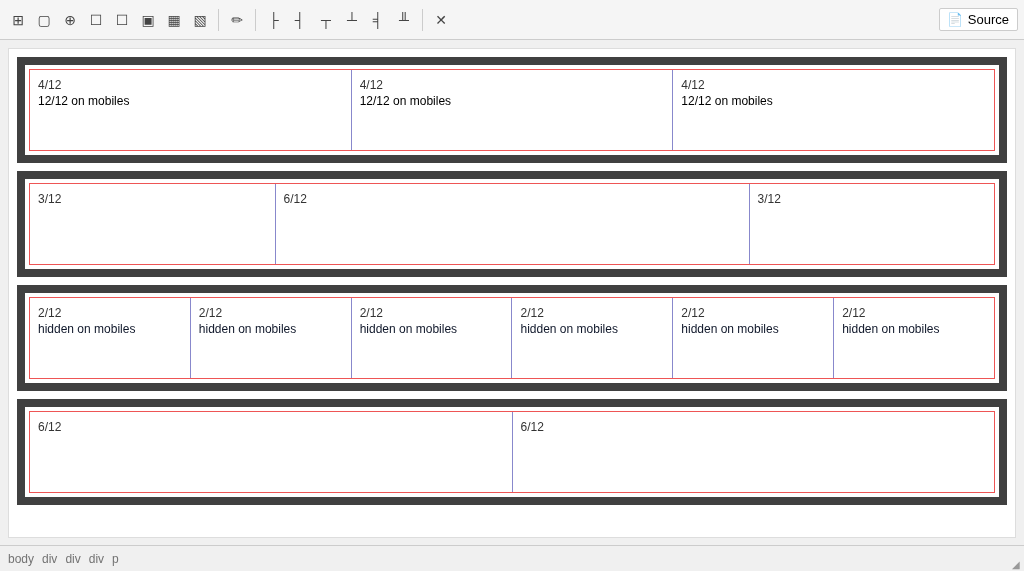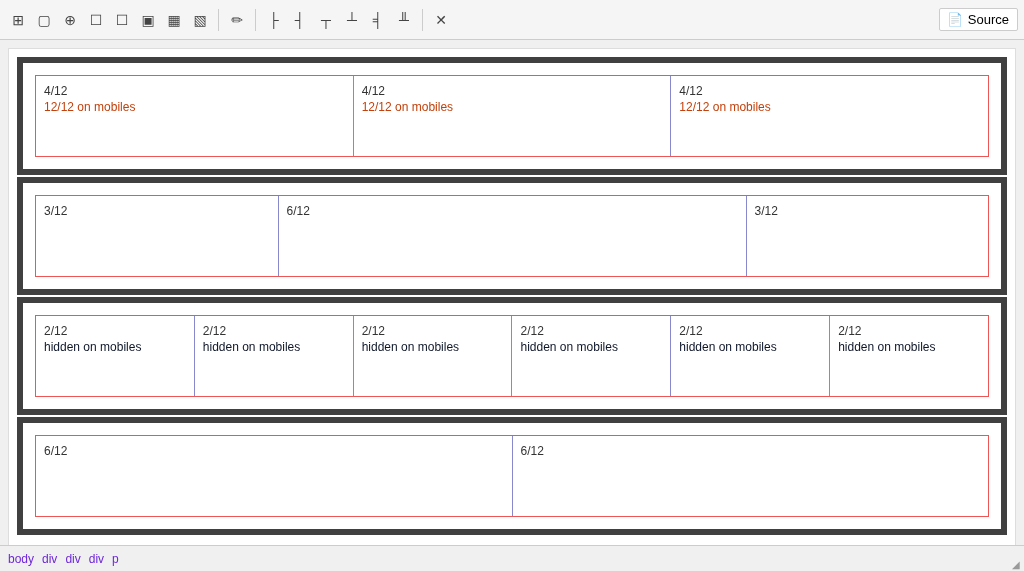--- a/index.html
+++ b/index.html
@@ -50,23 +50,23 @@
     #canvas-area {
       background: #fff;
       margin: 8px;
       border: 1px solid #ddd;
       min-height: 490px;
       padding: 8px;
     }
 
     
     .row-container {
-      border: 6px solid #404040;
-      margin-bottom: 2px;
-      padding: 12px;
+      border: 8px solid #404040;
+      margin-bottom: 8px;
+      padding: 4px;
       position: relative;
     }
 
     
     .cols-row {
       display: flex;
       border: 1px solid #e55;
     }
 
     .col-cell {
@@ -80,40 +80,40 @@
     .col-label {
       color: #333;
       font-size: 12px;
       display: block;
       margin-bottom: 2px;
     }
     .col-sub {
       font-size: 12px;
       display: block;
     }
-    .orange { color: #c2410c; }
+    .orange { color: #000000; }
     .blue { color: #0f172a; }
 
     
     #statusbar {
       position: fixed;
       bottom: 0;
       left: 0;
       right: 0;
       height: 26px;
       background: #f0f0f0;
       border-top: 1px solid #ccc;
       display: flex;
       align-items: center;
       padding: 0 8px;
       gap: 4px;
       font-size: 12px;
     }
     .status-tag {
-      color: #6d28d9;
+      color: #737373;
     }
     .resize-handle {
       position: absolute;
       bottom: 0;
       right: 0;
       width: 12px;
       height: 12px;
       cursor: nwse-resize;
       color: #999;
       font-size: 10px;

